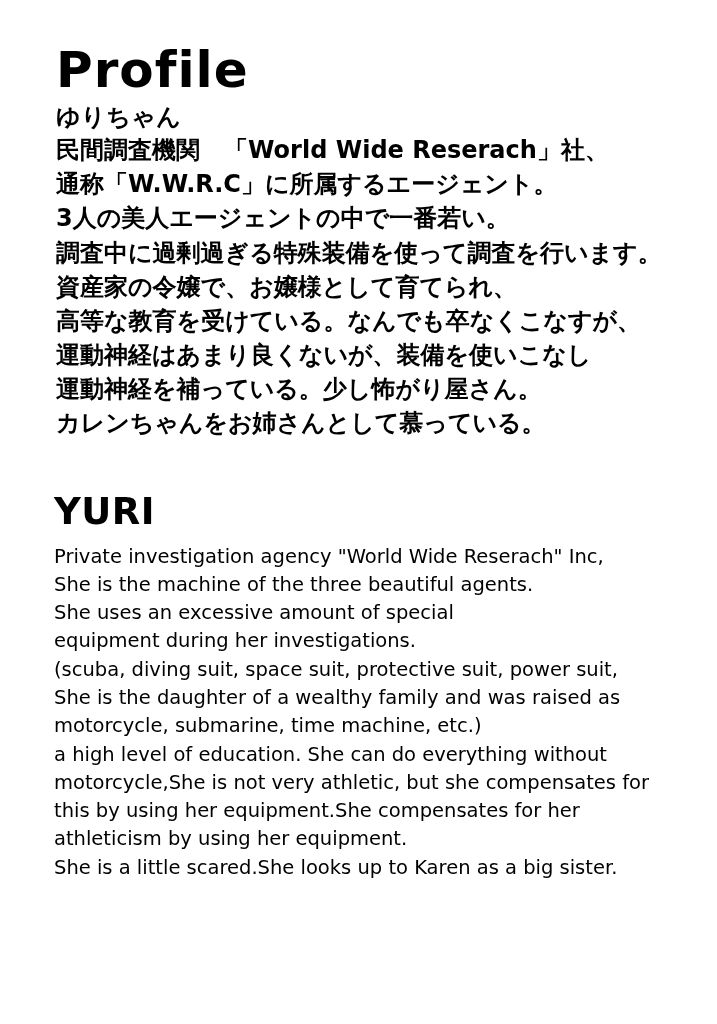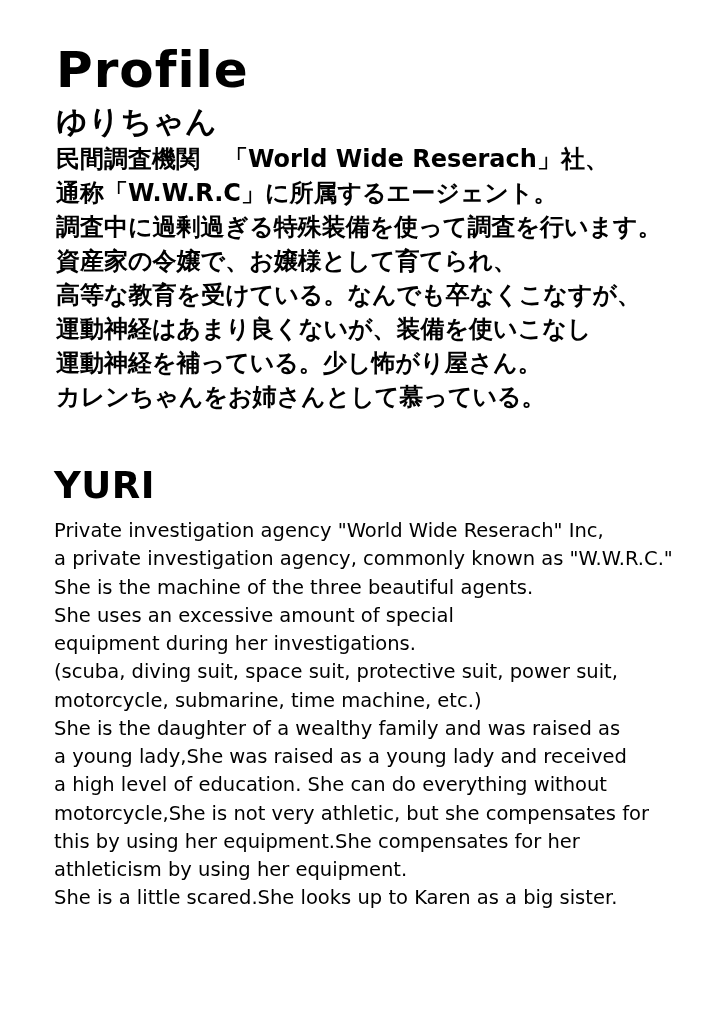--- a/index.html
+++ b/index.html
@@ -27,21 +27,21 @@
     font-weight: bold;
     font-size: 50px;
     line-height: 1.05;
     letter-spacing: 1px;
     margin: 0 0 6px 4px;
     color: #000;
   }
   .jp-name {
     font-family: "DejaVu Sans", sans-serif;
     font-weight: bold;
-    font-size: 31px;
+    font-size: 24px;
     line-height: 1.2;
     margin: 4px 0 2px 4px;
     letter-spacing: 0.5px;
   }
   .jp-body {
     font-family: "DejaVu Sans", sans-serif;
     font-weight: bold;
     font-size: 24px;
     line-height: 1.42;
     margin: 0 0 0 4px;
@@ -73,40 +73,39 @@
 
 <div class="page">
 
   <h1 class="profile-title">Profile</h1>
 
   <div class="jp-name">ゆりちゃん</div>
 
   <div class="jp-body">
     <div class="line">民間調査機関　「World Wide Reserach」社、</div>
     <div class="line">通称「W.W.R.C」に所属するエージェント。</div>
+    <div class="line">3人の美人エージェントの中で一番若い。</div>
     <div class="line">調査中に過剰過ぎる特殊装備を使って調査を行います。</div>
     <div class="line">資産家の令嬢で、お嬢様として育てられ、</div>
     <div class="line">高等な教育を受けている。なんでも卒なくこなすが、</div>
     <div class="line">運動神経はあまり良くないが、装備を使いこなし</div>
     <div class="line">運動神経を補っている。少し怖がり屋さん。</div>
     <div class="line">カレンちゃんをお姉さんとして慕っている。</div>
   </div>
 
   <div class="en-name">YURI</div>
 
   <div class="en-body">
     <div class="line">Private investigation agency "World Wide Reserach" Inc,</div>
-    <div class="line">a private investigation agency, commonly known as "W.W.R.C."</div>
     <div class="line">She is the machine of the three beautiful agents.</div>
     <div class="line">She uses an excessive amount of special</div>
     <div class="line">equipment during her investigations.</div>
     <div class="line">(scuba, diving suit, space suit, protective suit, power suit,</div>
+    <div class="line">She is the daughter of a wealthy family and was raised as</div>
     <div class="line">motorcycle, submarine, time machine, etc.)</div>
-    <div class="line">She is the daughter of a wealthy family and was raised as</div>
-    <div class="line">a young lady,She was raised as a young lady and received</div>
     <div class="line">a high level of education. She can do everything without</div>
     <div class="line"> motorcycle,She is not very athletic, but she compensates for</div>
     <div class="line">this by using her equipment.She compensates for her</div>
     <div class="line">athleticism by using her equipment.</div>
     <div class="line">She is a little scared.She looks up to Karen as a big sister.</div>
   </div>
 
 </div>
 
 </body></html>

